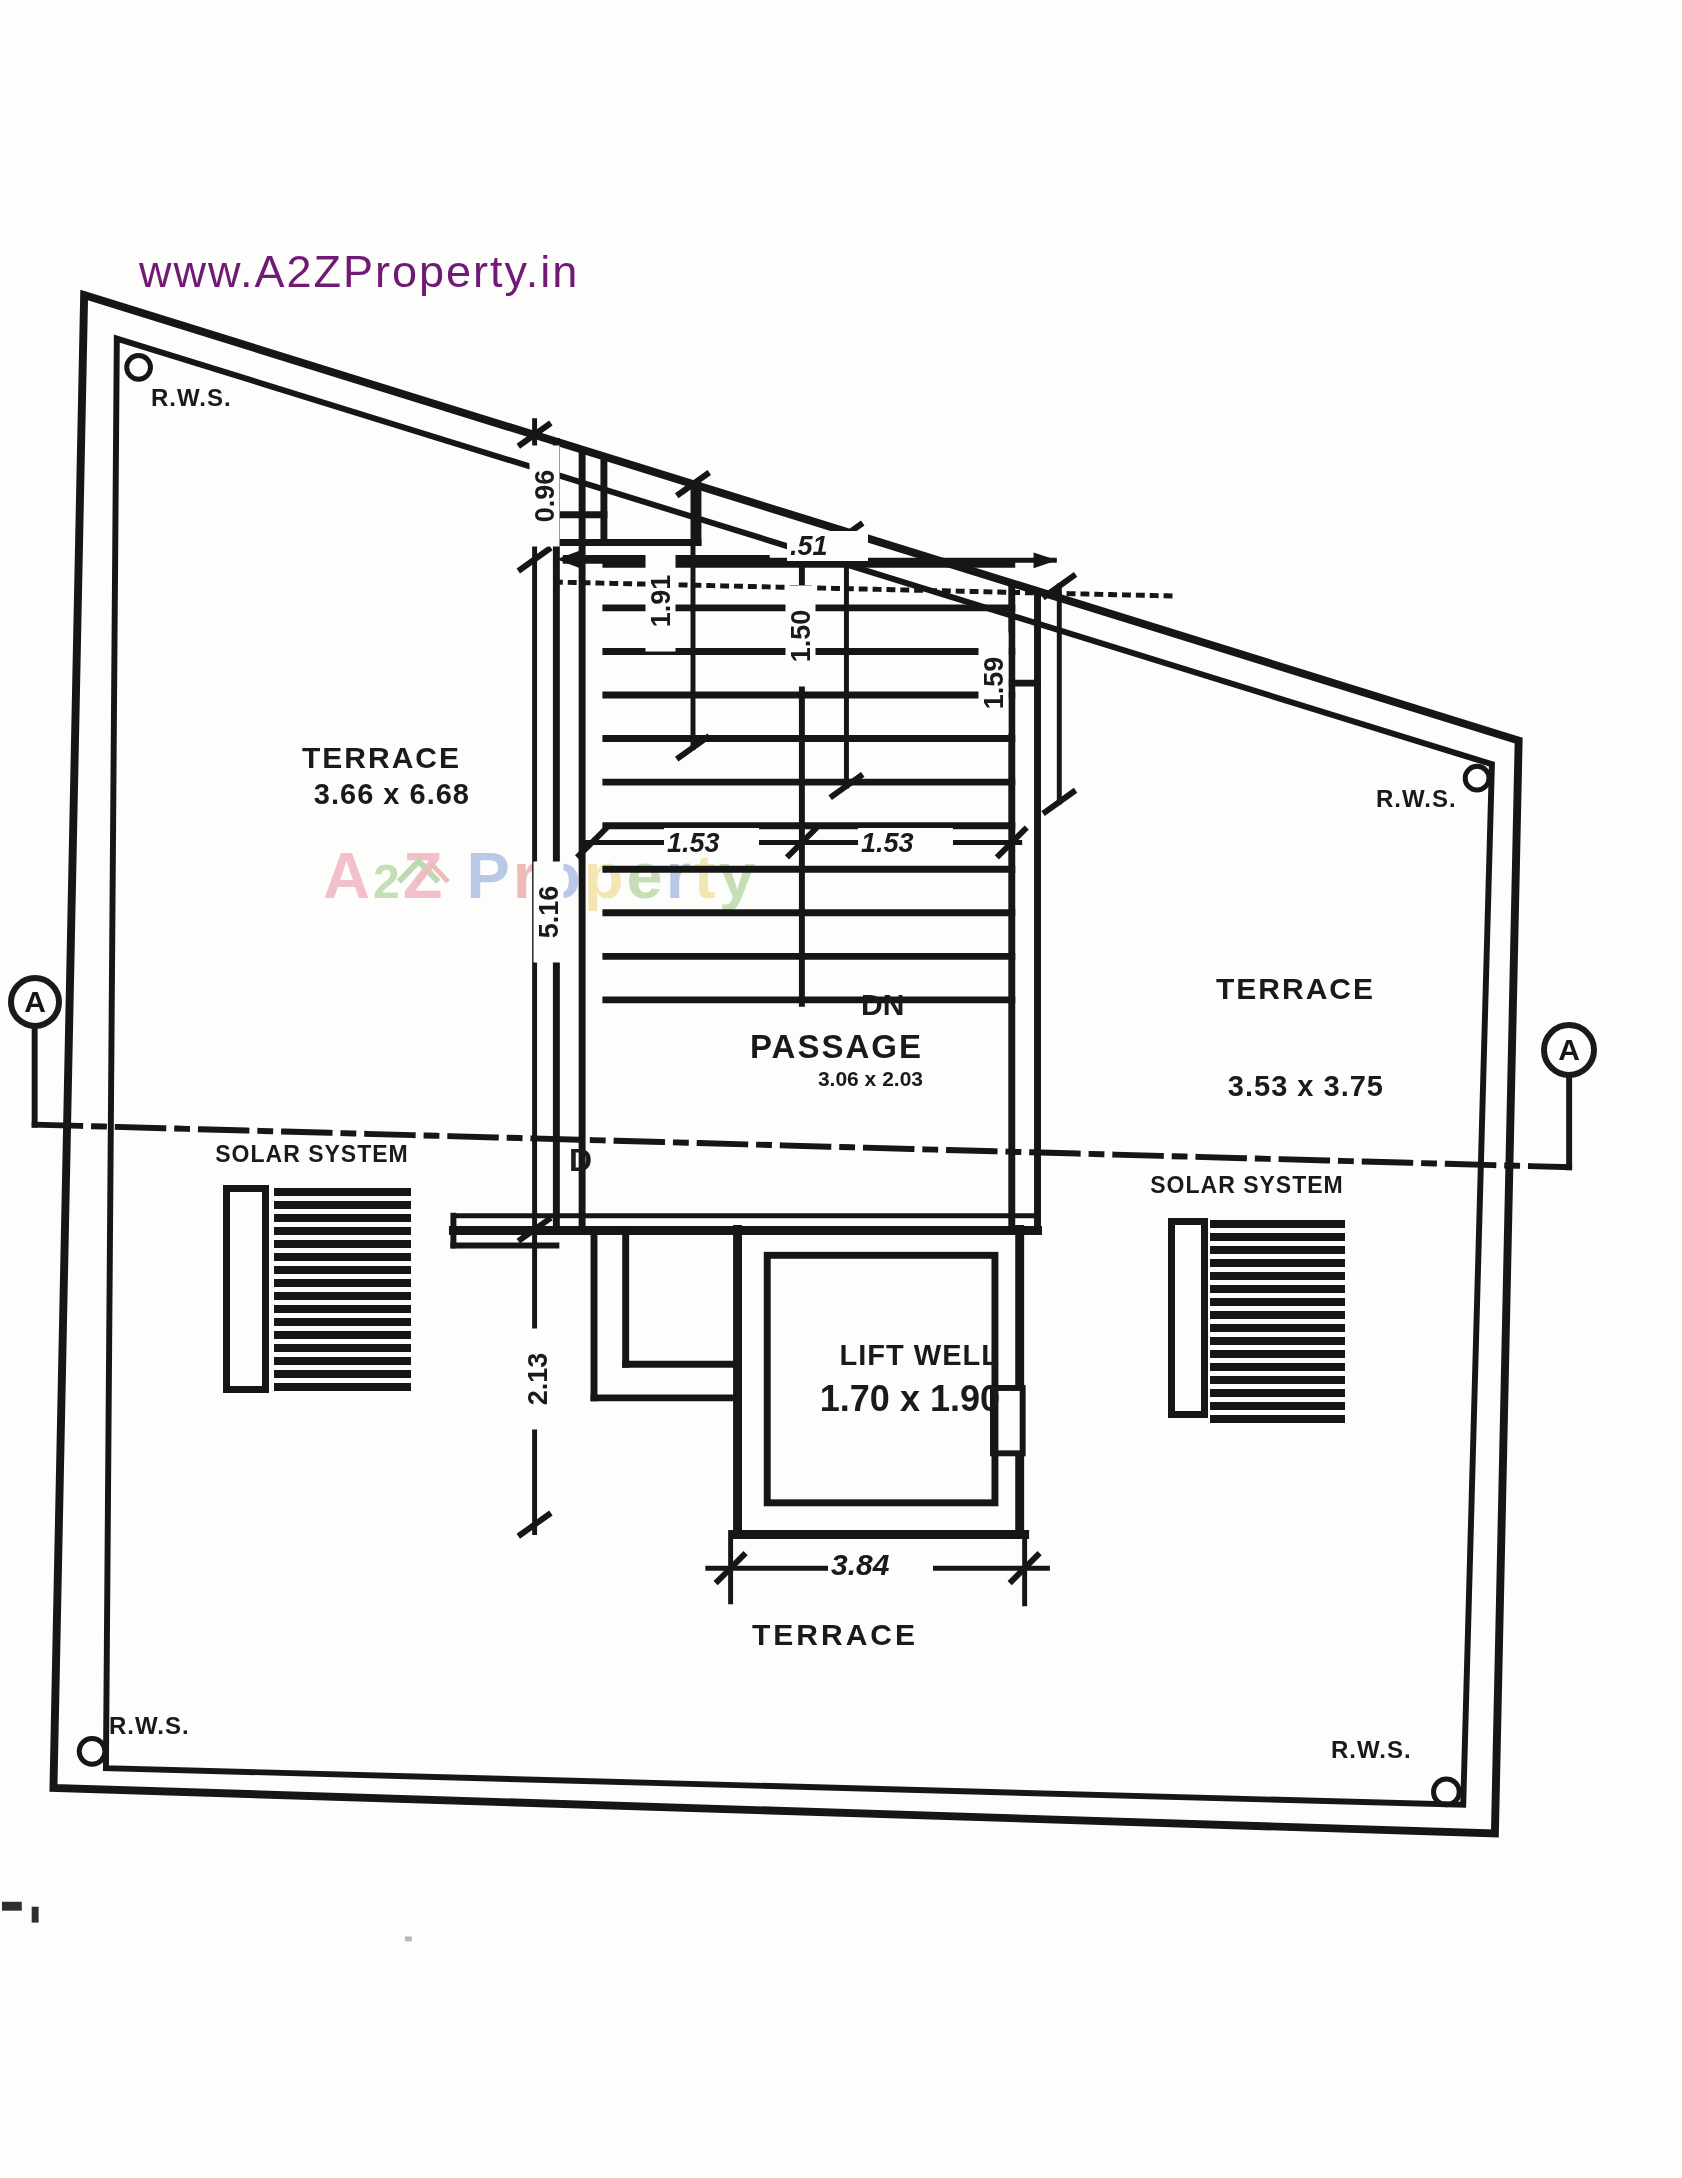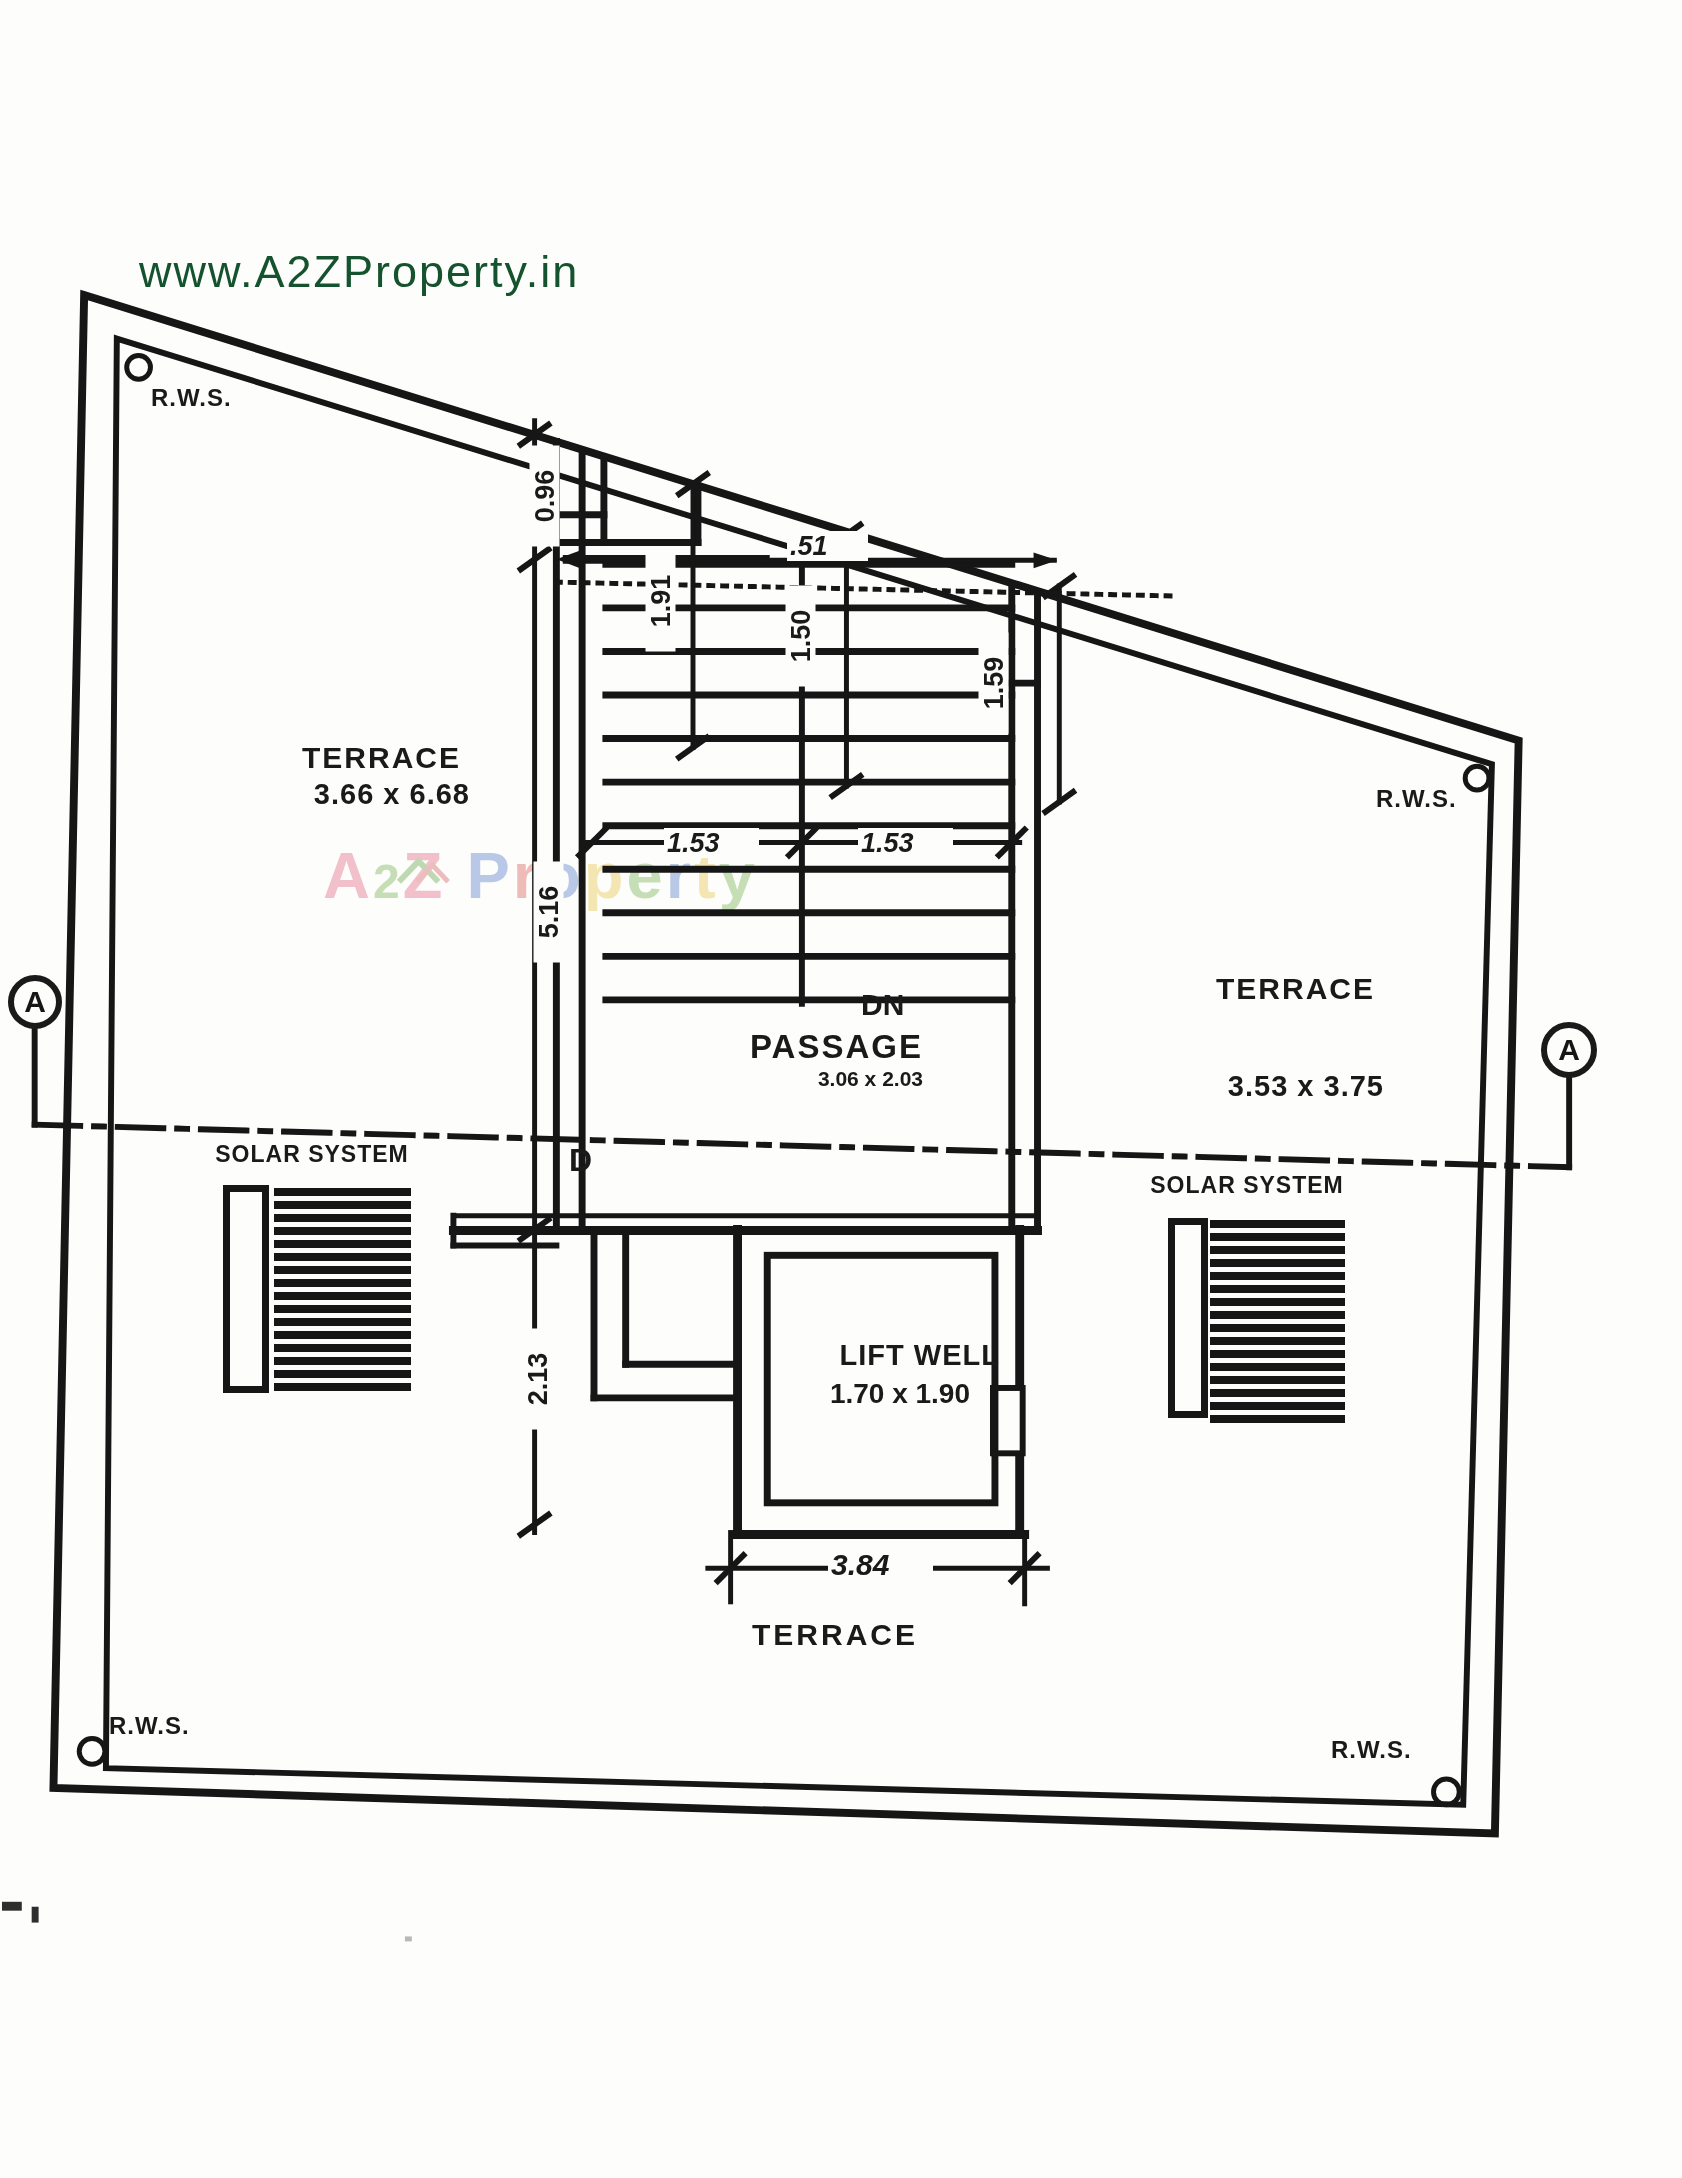--- a/index.html
+++ b/index.html
@@ -14,21 +14,21 @@
   .dimv{transform:rotate(-90deg);transform-origin:center center;width:95px;text-align:center;}
   .dimh{text-align:left;font-style:italic;}
   .rws{font-size:24px;letter-spacing:1px;}
   .solar{font-size:23px;letter-spacing:1px;width:208px;text-align:center;}
   .marker{position:absolute;border:6px solid #1a1a1a;border-radius:50%;
           display:flex;align-items:center;justify-content:center;
           font-weight:700;font-size:30px;background:transparent;}
   #title{position:absolute;left:59px;top:1818px;font-weight:700;font-size:53px;
          letter-spacing:2px;border-bottom:7px solid #141414;padding:0 10px 4px 2px;}
   #wm-top{position:absolute;left:139px;top:246px;font-size:45px;font-weight:400;
-          color:#14532d;letter-spacing:2px;}
+          color:#701a75;letter-spacing:2px;}
   #wm-brand{position:absolute;left:323px;top:838px;font-size:65px;font-weight:700;
             letter-spacing:3px;opacity:0.38;}
   #wm-brand .sm{font-size:48px;}
   #wm-brand .roof{position:absolute;left:73px;top:-12px;}
   .hatch{position:absolute;background:repeating-linear-gradient(180deg,#161616 0 8px,#fdfdfc 8px 13px);}
   .tankrect{position:absolute;border:7px solid #161616;background:#fdfdfc;}
 </style>
 </head>
 <body>
 
@@ -173,21 +173,21 @@
   <div class="txt room-name ctr" style="left:223px;top:741px;width:238px;">TERRACE</div>
   <div class="txt room-size ctr" style="left:213px;top:778px;width:257px;">3.66 x 6.68</div>
 
   <div class="txt room-name ctr" style="left:1137px;top:972px;width:238px;">TERRACE</div>
   <div class="txt room-size ctr" style="left:1127px;top:1070px;width:257px;">3.53 x 3.75</div>
 
   <div class="txt ctr" style="left:685px;top:1028px;width:238px;font-size:33px;letter-spacing:2px;">PASSAGE</div>
   <div class="txt ctr" style="left:685px;top:1067px;width:238px;font-size:21px;">3.06 x 2.03</div>
 
   <div class="txt ctr" style="left:762px;top:1339px;width:238px;font-size:29px;letter-spacing:1px;">LIFT WELL</div>
-  <div class="txt ctr" style="left:732px;top:1378px;width:238px;font-size:28px;">1.70 x 1.90</div>
+  <div class="txt ctr" style="left:762px;top:1378px;width:238px;font-size:36px;">1.70 x 1.90</div>
 
   <div class="txt ctr" style="left:641px;top:1618px;width:277px;font-size:30px;letter-spacing:3px;">TERRACE</div>
 
   <div class="txt" style="left:861px;top:988px;font-size:30px;">DN</div>
   <div class="txt" style="left:569px;top:1142px;font-size:32px;">D</div>
 
   <div class="txt solar" style="left:208px;top:1141px;">SOLAR SYSTEM</div>
   <div class="tankrect" style="left:223px;top:1185px;width:32px;height:194px;"></div>
   <div class="hatch" style="left:274px;top:1188px;width:137px;height:206px;"></div>
 

